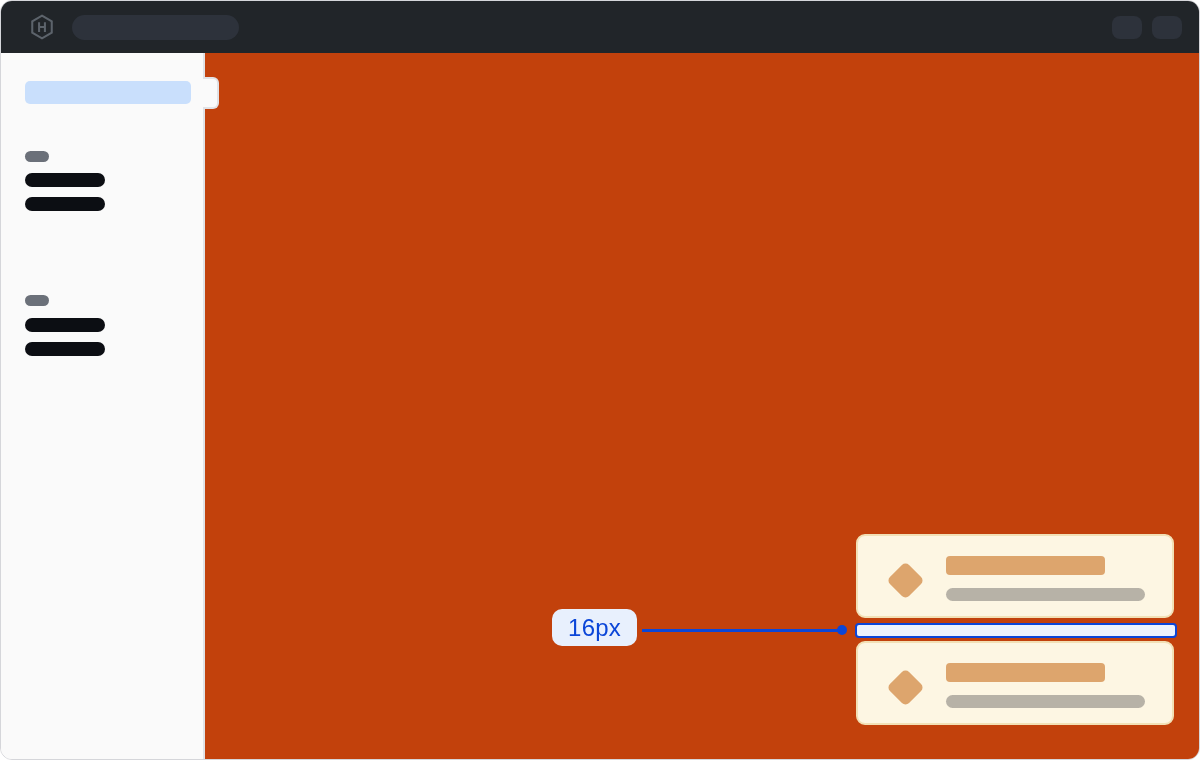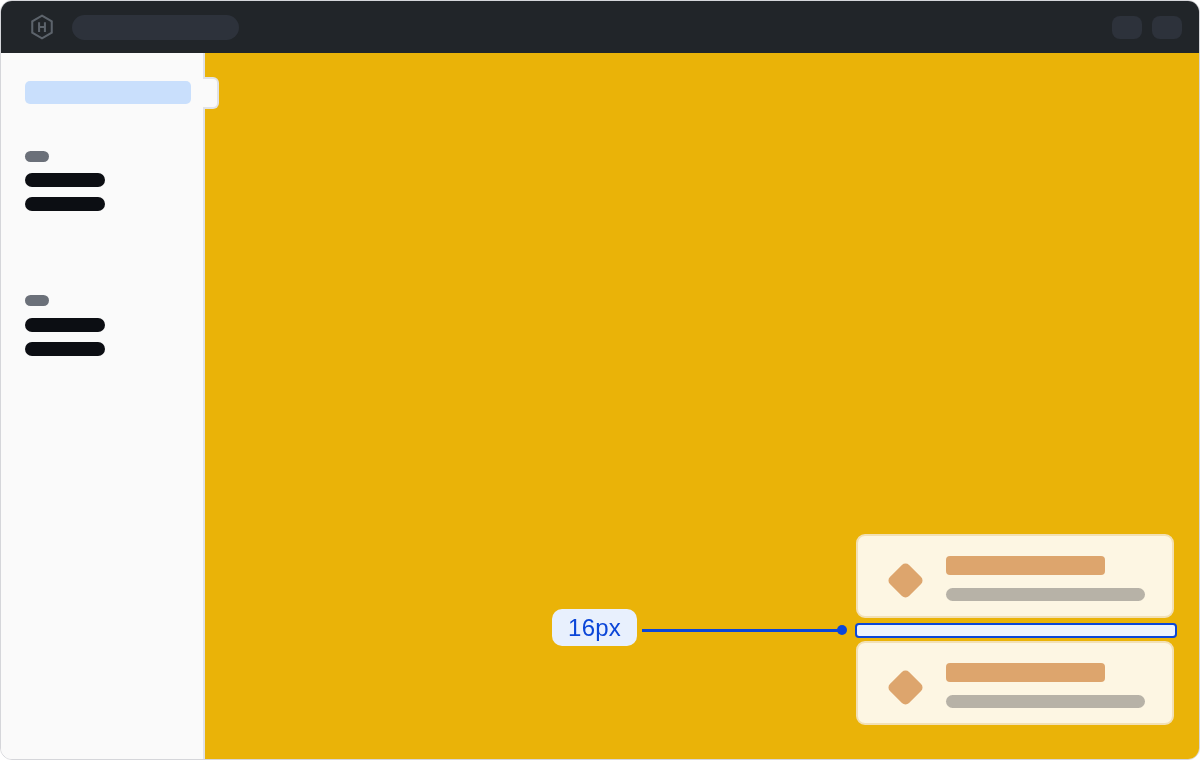--- a/index.html
+++ b/index.html
@@ -74,21 +74,21 @@
     border-radius: 5.5px;
   }
   .item-bar {
     position: absolute; left: 24px;
     width: 80px; height: 14px;
     background: var(--item-bar, #0c0e13);
     border-radius: 7px;
     cursor: pointer;
   }
 
-  .main { position: relative; flex: 1 1 auto; background: #eab308; text-align: center; }
+  .main { position: relative; flex: 1 1 auto; background: #c2410c; text-align: center; }
 
   
   .card {
     position: absolute; left: 651px;
     width: 318px; height: 84px;
     background: var(--card-bg, #fdf6e3);
     border: 2px solid var(--card-border, #f2e0b6);
     border-radius: 9px;
     cursor: pointer;
   }

